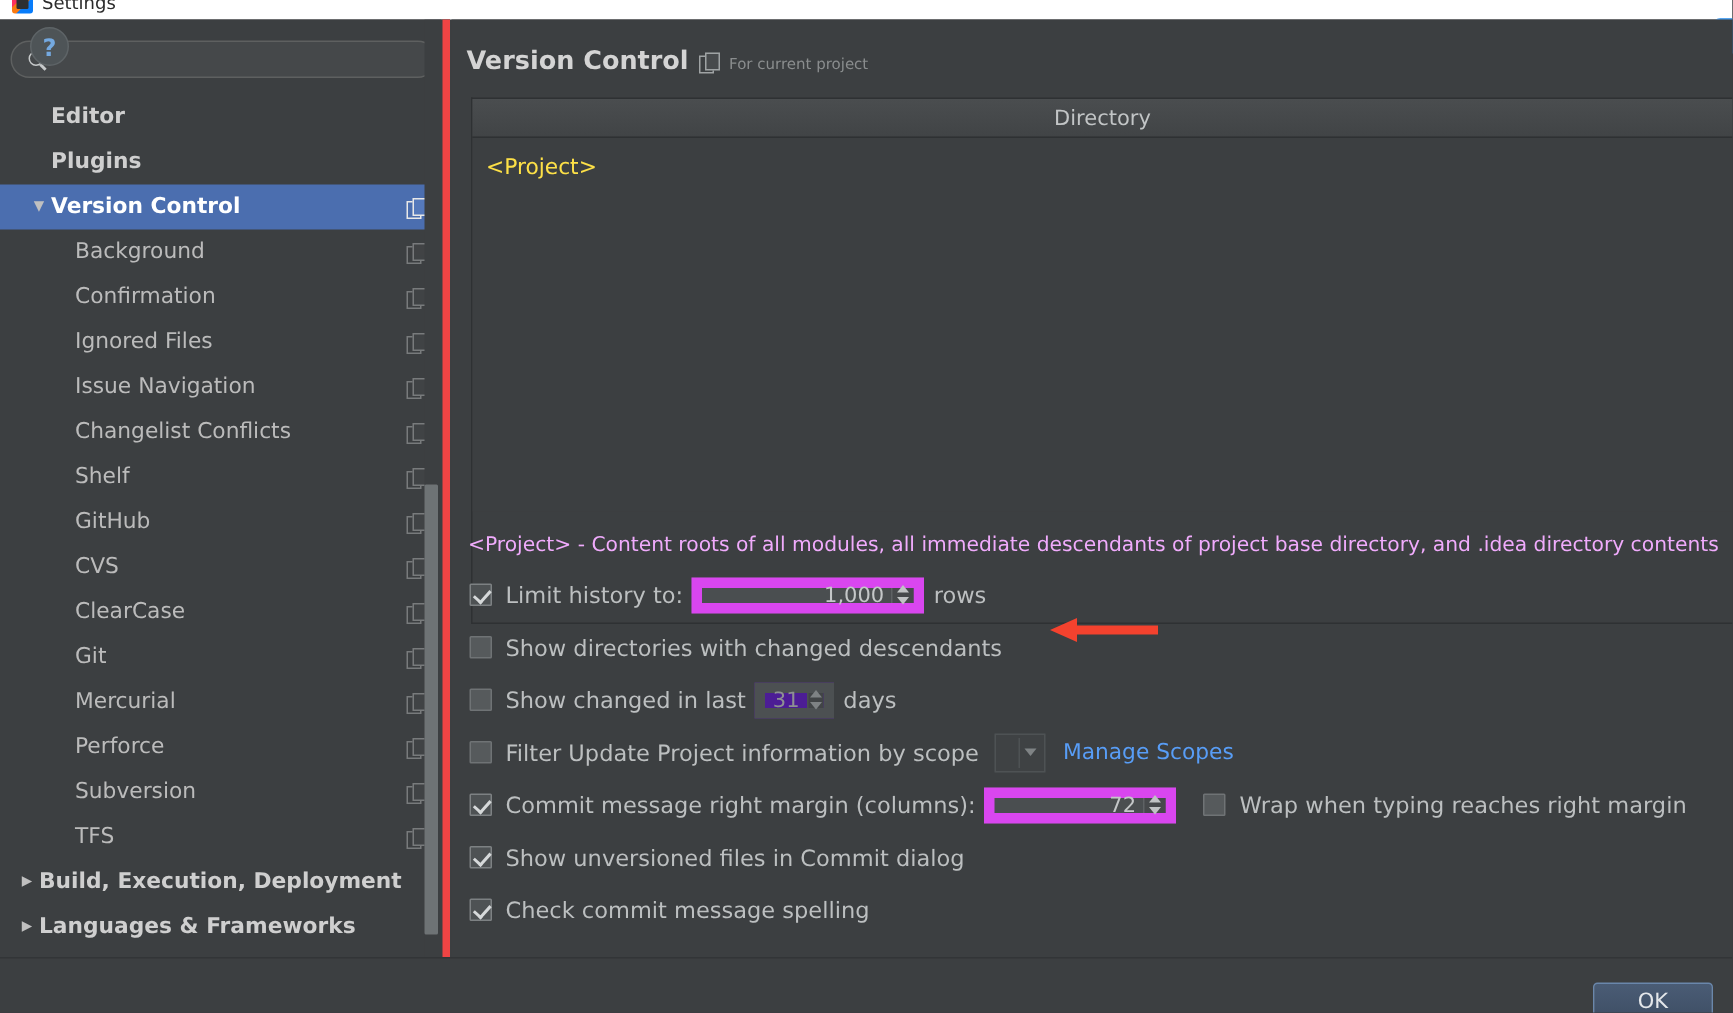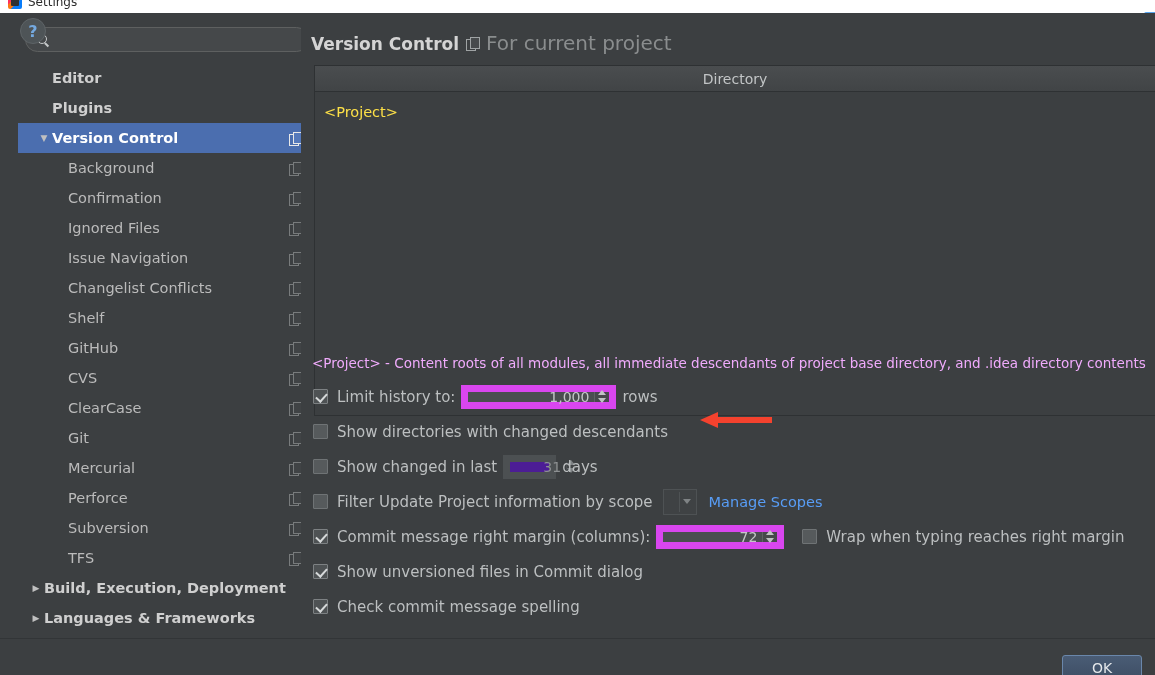--- a/index.html
+++ b/index.html
@@ -75,21 +75,20 @@
   }
 
   
   .sidebar {
     position: absolute;
     left: 0; top: 13px;
     width: 300px; height: 625px;
     background: #3c3f41;
     border-right: 5px solid #ef4444;
     overflow: hidden;
-    margin-left: 18px;
   }
 
   .search-wrap {
     position: absolute;
     left: 7px; top: 14px;
     width: 284px; height: 25px;
   }
   .search-box {
     width: 100%; height: 100%;
     background: #45484a;
@@ -229,21 +228,21 @@
     background: #3c3f41;
   }
   .for-project-icon::after {
     content: "";
     position: absolute; left: 4px; top: 0;
     width: 8px; height: 10px;
     border: 1px solid #9fa3a4;
     background: #474a4c;
   }
   .for-project-text {
-    font-size: 20px;
+    font-size: 10px;
     color: #8a8d8e;
   }
 
   
   .dir-panel {
     position: absolute;
     left: 13px; top: 52px;
     width: 841px; height: 351px;
     border: 1px solid #2e3133;
     border-right: none;
@@ -329,21 +328,20 @@
     display: inline-flex;
     align-items: stretch;
     height: 24px;
     border: 7px solid #d946ef;
     background: #4a4e50;
     margin: 0 6px;
   }
   .spin.disabled {
     border-color: #4c5052;
     background: #4c1d95;
-    padding-left: 28px;
   }
   .spin-val {
     display: flex;
     align-items: center;
     justify-content: flex-end;
     padding: 0 5px;
     font-size: 14px;
     color: #c4c7c8;
     font-family: "DejaVu Sans", "Liberation Sans", sans-serif;
   }

